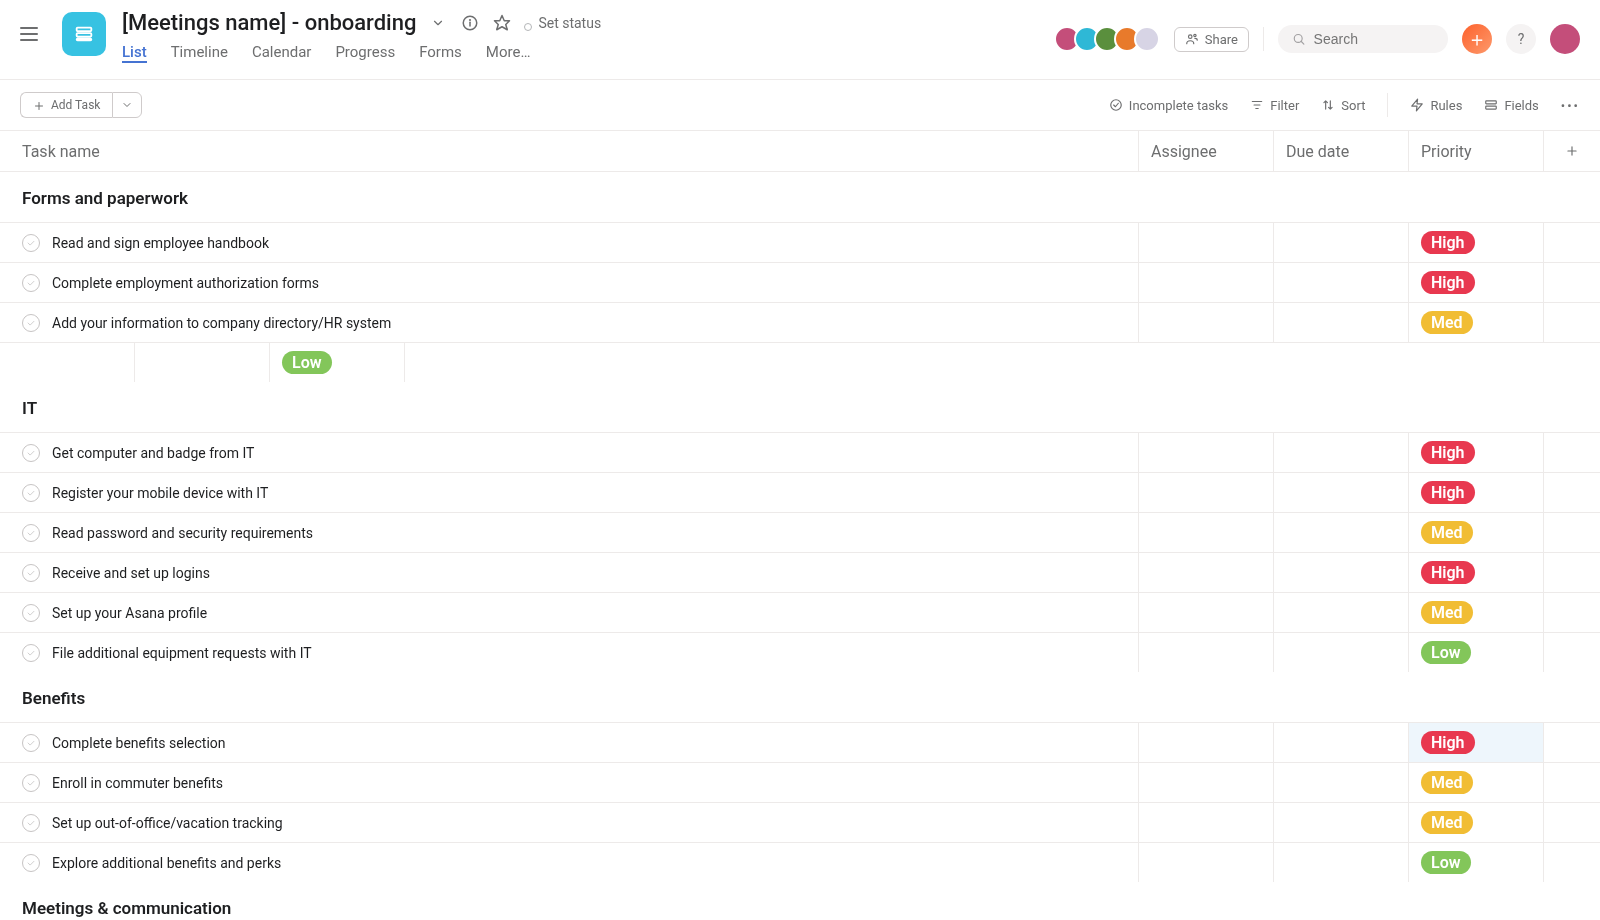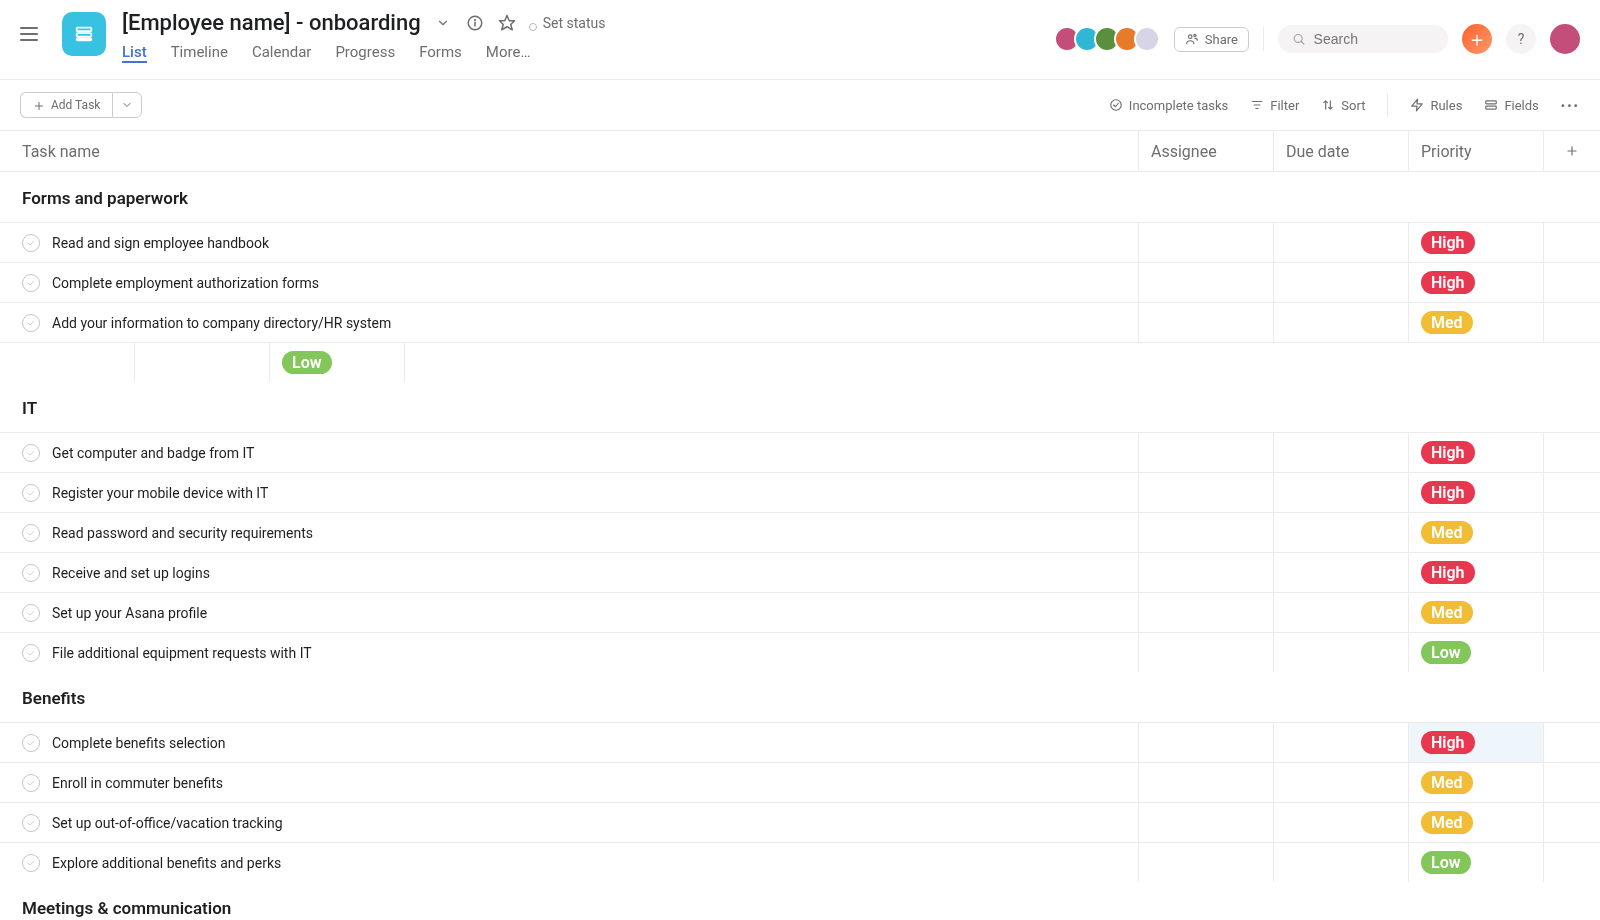--- a/index.html
+++ b/index.html
@@ -218,21 +218,21 @@
     </div>
     <div class="project-icon">
       <svg viewBox="0 0 24 24">
           <rect x="4" y="5" width="16" height="4" rx="1"></rect>
           <rect x="4" y="11" width="16" height="4" rx="1"></rect>
           <rect x="4" y="17" width="16" height="2" rx="1"></rect>
         </svg>
     </div>
     <div class="title-block">
       <div class="title-row">
-        <div class="project-title">[Employee name] - onboarding</div>
+        <div class="project-title">[Meetings name] - onboarding</div>
         <div class="icon-btn-sm">
           <svg width="14" height="14" viewBox="0 0 24 24" fill="none" stroke="currentColor" stroke-width="2">
               <polyline points="6 9 12 15 18 9"></polyline>
             </svg>
         </div>
         <div class="icon-btn-sm">
           <svg width="18" height="18" viewBox="0 0 24 24" fill="none" stroke="currentColor" stroke-width="2">
               <circle cx="12" cy="12" r="9"></circle>
               <line x1="12" y1="11" x2="12" y2="16"></line>
               <circle cx="12" cy="8" r="0.5" fill="currentColor"></circle>

